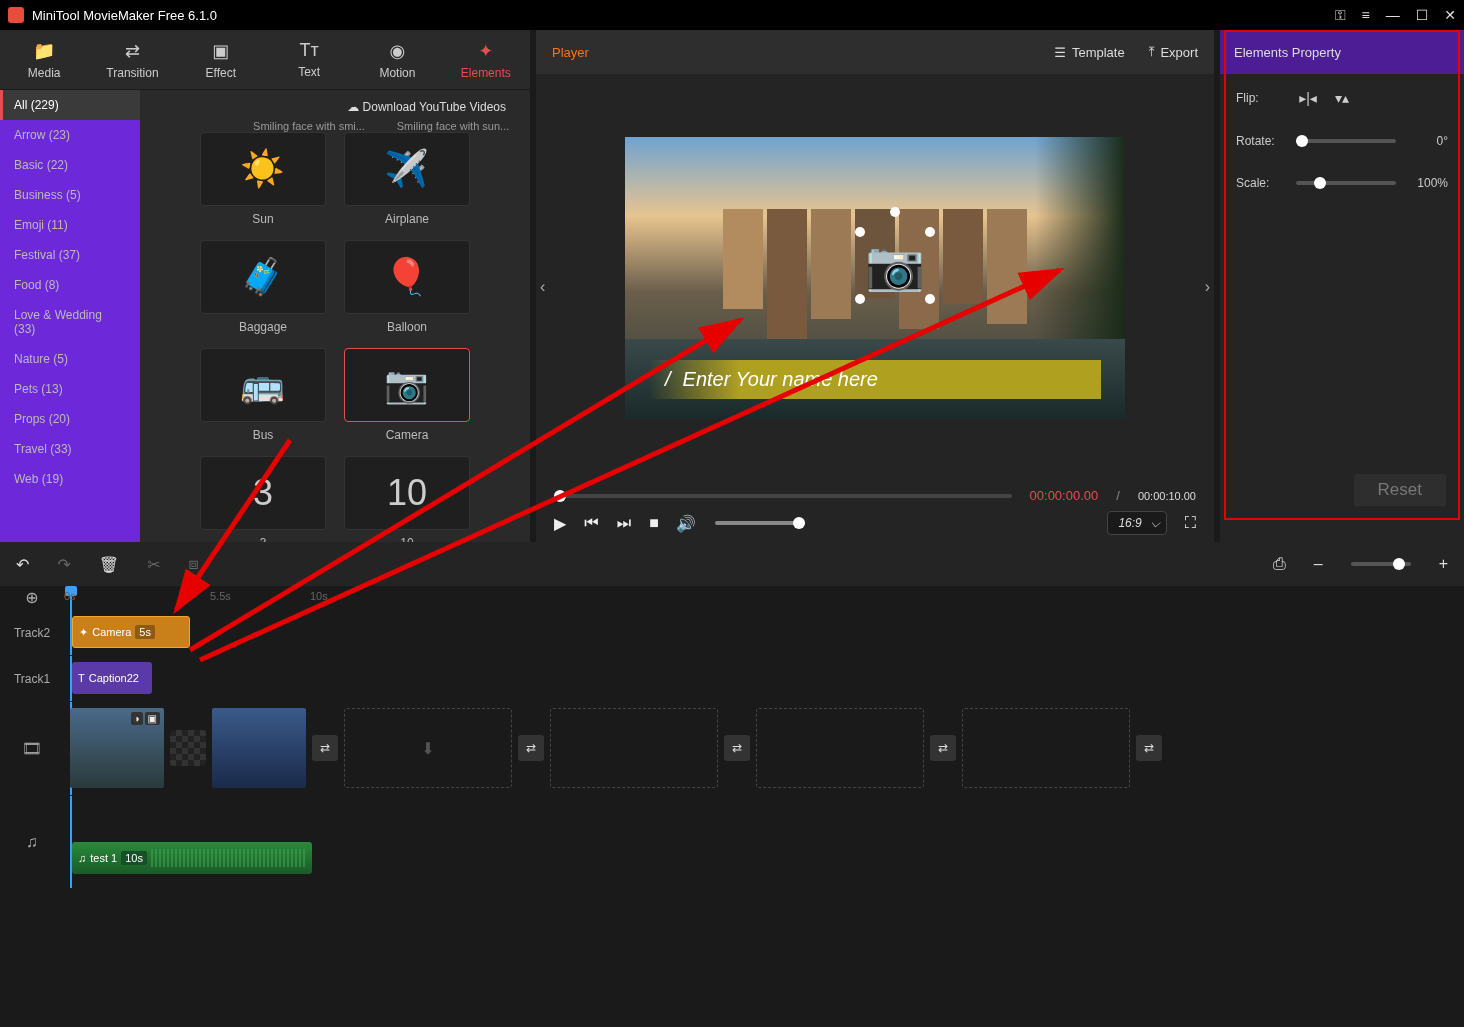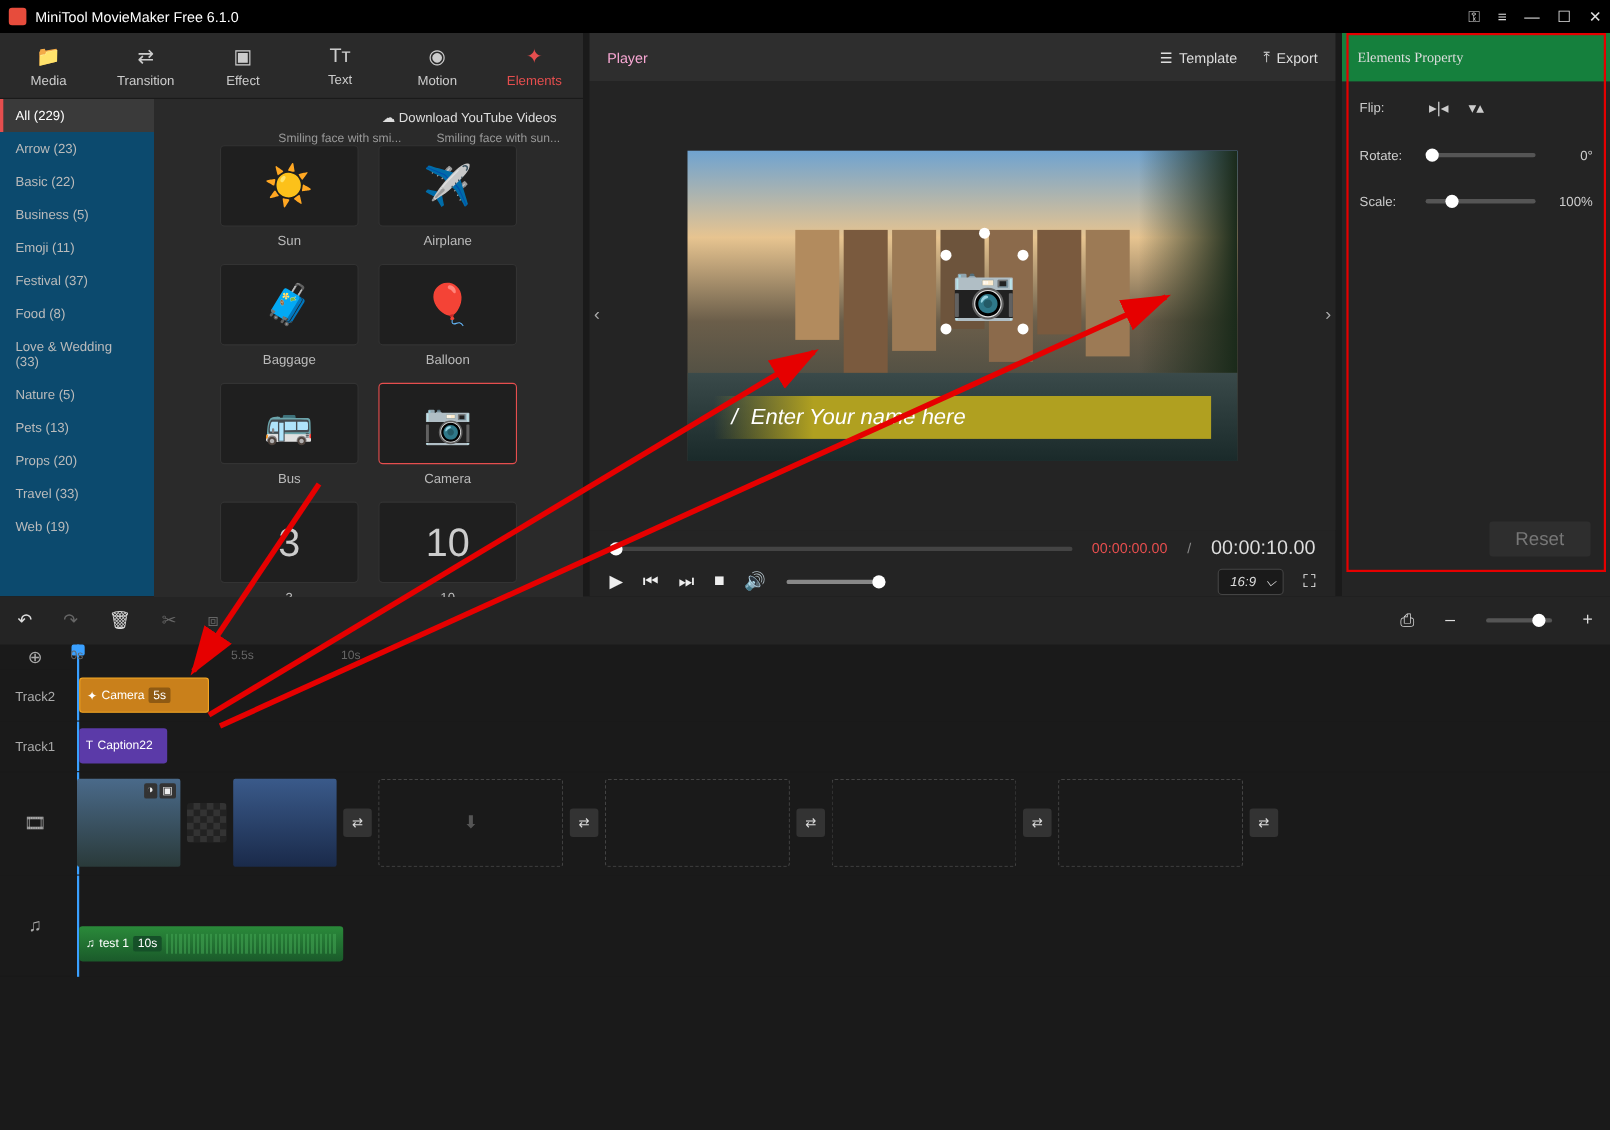--- a/index.html
+++ b/index.html
@@ -13,39 +13,39 @@
 
 .main { display: flex; height: 512px; }
 
 .left-panel { width: 530px; background: #2a2a2a; display: flex; flex-direction: column; }
 .tabs { display: flex; background: #2a2a2a; border-bottom: 1px solid #1a1a1a; height: 60px; }
 .tab { flex: 1; display: flex; flex-direction: column; align-items: center; justify-content: center; gap: 4px; color: #ccc; cursor: pointer; font-size: 12px; }
 .tab.active { color: #e64e4e; }
 .tab .ticon { font-size: 18px; }
 
 .sidebar-row { display: flex; flex: 1; overflow: hidden; }
-.categories { width: 140px; background: #0c4a6e; overflow-y: auto; }
+.categories { width: 140px; background: #6d28d9; overflow-y: auto; }
 .cat { padding: 8px 14px; color: #bbb; font-size: 12px; cursor: pointer; }
 .cat.active { background: #3a3a3a; color: #fff; border-left: 3px solid #e64e4e; padding-left: 11px; }
 .download-yt { font-size: 12px; color: #ddd; text-align: right; padding: 6px 10px; }
 .download-yt::before { content: "☁ "; }
 
 .elements-grid { flex: 1; padding: 4px 14px; overflow-y: auto; background: #2a2a2a; }
 .grid-header { display: flex; justify-content: flex-end; align-items: center; padding: 4px 0; height: 26px; }
 .partial-row { display:flex; gap:18px; color:#999; font-size:11px;justify-content:flex-end; }
 .partial-row span { width: 126px; text-align:center; white-space:nowrap; overflow:hidden; text-overflow:ellipsis; }
 .grid { display: grid; grid-template-columns: repeat(2, 126px); gap: 14px 18px; justify-content: center; }
 .el-item { text-align: center; }
 .el-thumb { width: 126px; height: 74px; background: #1f1f1f; border: 1px solid #333; border-radius: 4px; display:flex; align-items:center; justify-content:center; font-size: 36px; }
 .el-item.sel .el-thumb { border: 1px solid #e64e4e; }
 .el-label { font-size: 12px; color: #bbb; margin-top: 6px; }
 
 .player-panel { flex: 1; background: #242424; display: flex; flex-direction: column; margin: 0 6px; }
 .player-hdr { height: 44px; display: flex; align-items: center; padding: 0 16px; background:#2e2e2e; }
-.player-hdr .ptitle { flex: 1; color: #f9a8d4; font-size: 13px; }
+.player-hdr .ptitle { flex: 1; color: #f97316; font-size: 13px; }
 .player-hdr .pbtn { display: flex; align-items: center; gap: 6px; color: #ddd; margin-left: 24px; cursor:pointer; font-size: 13px; }
 .video-area { flex: 1; background: #242424; display:flex; align-items:center; justify-content:center; position:relative; }
 .video-frame { width: 500px; height: 282px; background: linear-gradient(180deg,#6fa3d0 0%, #e7c490 28%, #6b5e4a 55%, #2d3b3a 100%); position:relative; overflow:hidden; }
 .town { position:absolute; bottom:80px; left:0; right:0; display:flex; gap:4px; justify-content:center; }
 .bld { width:40px; background:#8b6a4b; }
 .bld:nth-child(1){height:100px;background:#b28b5e;}
 .bld:nth-child(2){height:130px;background:#7a5a3e;}
 .bld:nth-child(3){height:110px;background:#9c7a55;}
 .bld:nth-child(4){height:90px;background:#6d543c;}
 .bld:nth-child(5){height:120px;background:#8b6a4b;}
@@ -56,31 +56,31 @@
 .overlay-caption { position:absolute; bottom: 20px; left: 24px; right: 24px; background: linear-gradient(90deg, rgba(180,160,30,.0), #b0a020 20%); padding: 8px 16px; color:#fff; font-size: 20px; font-style:italic; }
 .camera-el { position:absolute; top: 100px; left: 240px; font-size:48px; }
 .handles .h { position:absolute; width:10px; height:10px; background:#fff; border-radius:50%; }
 .side-dots { position:absolute; top:50%; color:#aaa; font-size:16px; }
 .side-dots.l { left:4px; } .side-dots.r { right:4px; }
 .player-ctrl { height: 60px; display:flex; flex-direction:column; padding: 6px 18px; gap:8px; }
 .seek { display:flex; align-items:center; gap:18px; }
 .seek-bar { flex:1; height:4px; background:#444; border-radius:2px; position:relative; }
 .seek-bar::before { content:""; position:absolute; left:0; top:-4px; width:12px; height:12px; background:#fff; border-radius:50%; }
 .tc-cur { color:#e64e4e; font-size:13px; }
-.tc-dur { color:#ddd; font-size:18px; }
+.tc-dur { color:#ddd; font-size:11px; }
 .pc-row { display:flex; align-items:center; gap:18px; }
 .pc-row .picon { color:#eee; font-size:16px; cursor:pointer; }
 .vol-bar { width:90px; height:4px; background:#888; border-radius:2px; position:relative; }
 .vol-bar::after{content:"";position:absolute;right:0;top:-4px;width:12px;height:12px;background:#fff;border-radius:50%;}
 .spacer { flex:1; }
 .ratio-sel { background:#1a1a1a; border:1px solid #444; color:#ddd; padding:4px 24px 4px 10px; border-radius:4px; position:relative; font-size:12px;font-style:italic; }
 .ratio-sel::after{content:"⌵";position:absolute;right:6px;}
 
 .props-panel { width: 244px; background:#242424; display:flex; flex-direction:column; }
-.props-hdr { height:44px; background:#15803d; display:flex; align-items:center; padding:0 14px; color:#ddd; font-size:13px;font-family:Liberation Serif, serif; }
+.props-hdr { height:44px; background:#4c1d95; display:flex; align-items:center; padding:0 14px; color:#ddd; font-size:13px; }
 .props-body { position:relative; flex:1; border:2px solid #e60000; margin:-44px 4px 22px 4px; padding-top:44px; }
 .prop-row { display:flex; align-items:center; padding: 14px 10px; font-size:12px; color:#ccc; gap:10px; }
 .prop-row .plabel { width:50px; }
 .prop-row .pico { width:24px; text-align:center; cursor:pointer; font-size:14px; }
 .slider { flex:1; height:4px; background:#555; border-radius:2px; position:relative; }
 .slider .knob { position:absolute; top:-4px; width:12px; height:12px; background:#fff; border-radius:50%; }
 .pval { width:42px; text-align:right; }
 .reset-btn { position:absolute; bottom:12px; right:12px; background:#2e2e2e; color:#777; border:none; padding:6px 24px; border-radius:3px; font-size:17px; }
 
 .timeline { background:#1a1a1a; }

